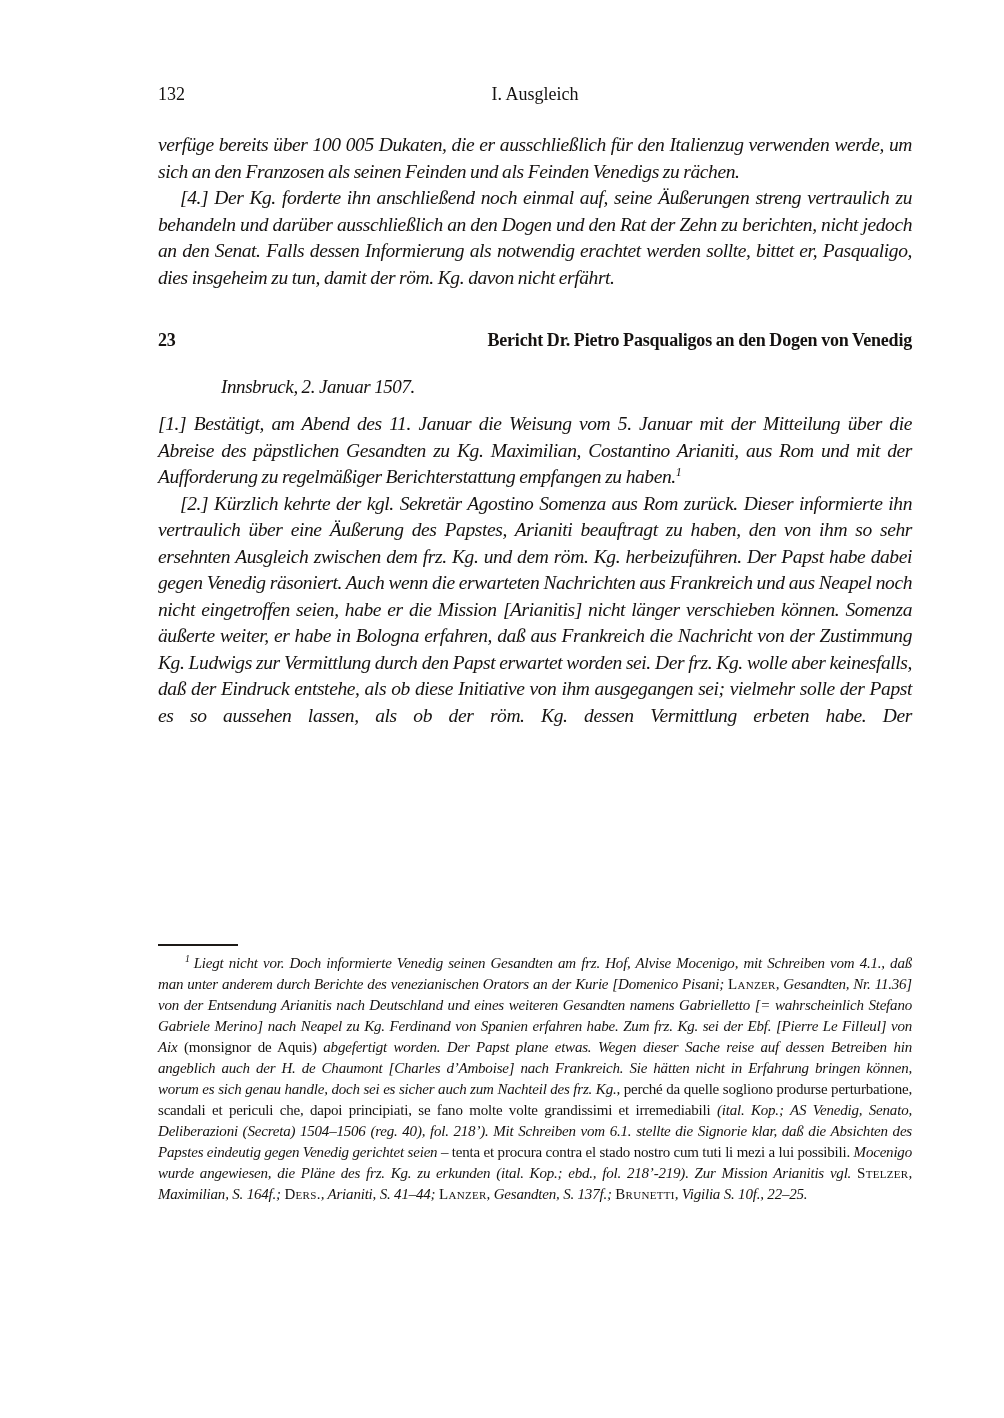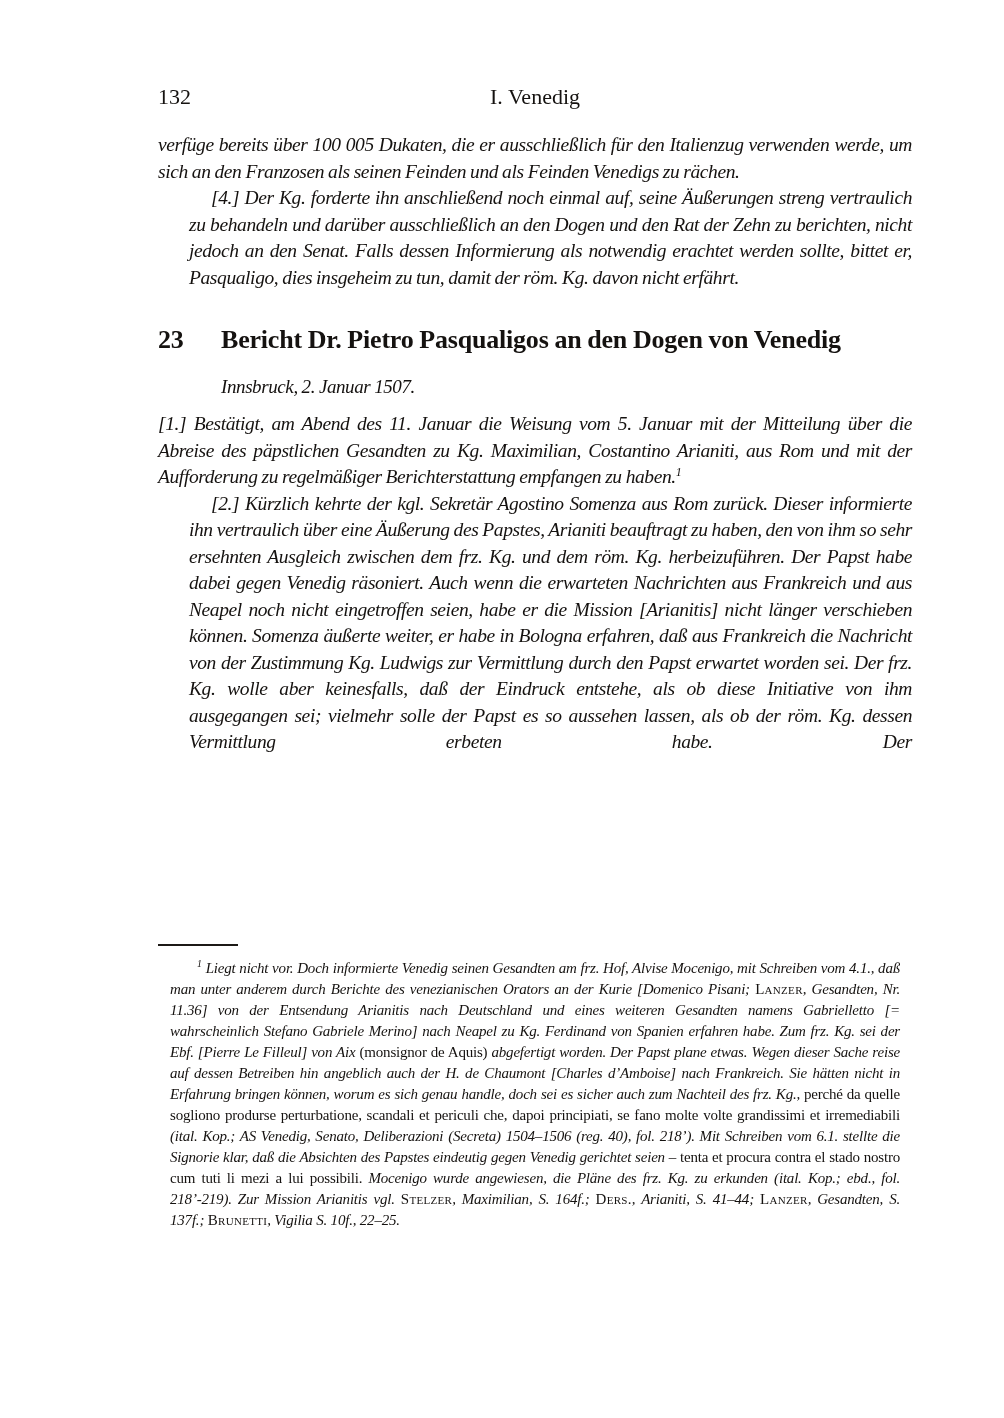--- a/index.html
+++ b/index.html
@@ -22,21 +22,21 @@
     position: absolute;
     left: 158px;
     top: 84px;
     width: 754px;
   }
   
   .running-header {
     position: relative;
     height: 26px;
     margin-bottom: 22px;
-    font-size: 22px;
+    font-size: 18px;
     font-style: normal;
   }
   .page-num {
     position: absolute;
     left: 0;
     top: 0;
   }
   .running-title {
     position: absolute;
     left: 0;
@@ -48,35 +48,35 @@
   .bodytext {
     font-style: italic;
     font-size: 19.5px;
     line-height: 26.5px;
     letter-spacing: -0.4px;
     word-spacing: -0.5px;
     text-align: justify;
     hyphens: none;
   }
   .bodytext p { margin: 0; }
-  p.para-indent { text-indent: 22px; margin-left: 31px; }
+  p.para-indent { text-indent: 22px; }
   p.last-justify { text-align-last: justify; }
 
   .section-heading {
     display: flex;
     margin: 36px 0 21px 0;
     font-style: normal;
     font-weight: bold;
-    font-size: 26px;
+    font-size: 18px;
     letter-spacing: -0.2px;
     line-height: 26px;
     text-align: left;
   }
   .sec-num { width: 63px; flex: 0 0 63px; }
-  .sec-title { flex: 1; }
+  .sec-title { flex: 1; text-align: right; }
 
   .regest {
     margin-left: 63px;
     margin-bottom: 9px;
   }
   .source-block {
     margin-left: 63px;
     font-size: 19px;
     line-height: 25px;
     margin-bottom: 12px;
@@ -96,21 +96,21 @@
     top: 944px;
     width: 754px;
   }
   .footnote-rule {
     width: 80px;
     height: 0;
     border-top: 2px solid #1c1916;
     margin-bottom: 7px;
   }
   .footnote {
-    margin: 12px;
+    margin: 0;
     font-size: 15px;
     line-height: 21px;
     letter-spacing: -0.2px;
     text-align: justify;
     text-indent: 27px;
     font-style: italic;
   }
   .fn-marker {
     font-size: 0.65em;
     vertical-align: super;
@@ -123,21 +123,21 @@
   .seg-sc { font-style: normal; font-variant: small-caps; letter-spacing: 0.3px; }
 </style>
 </head>
 <body>
 
 <div class="page">
   <div class="content">
 
     <div class="running-header">
       <span class="page-num">132</span>
-      <span class="running-title">I. Venedig</span>
+      <span class="running-title">I. Ausgleich</span>
     </div>
 
     <div class="bodytext">
       <p>verfüge bereits über 100 005 Dukaten, die er ausschließlich für den Italienzug verwenden werde, um sich an den Franzosen als seinen Feinden und als Feinden Venedigs zu rächen.</p>
       <p class="para-indent">[4.] Der Kg. forderte ihn anschließend noch einmal auf, seine Äußerungen streng vertraulich zu behandeln und darüber ausschließlich an den Dogen und den Rat der Zehn zu berichten, nicht jedoch an den Senat. Falls dessen Informierung als notwendig erachtet werden sollte, bittet er, Pasqualigo, dies insgeheim zu tun, damit der röm. Kg. davon nicht erfährt.</p>
 
       <div class="section-heading">
         <span class="sec-num">23</span>
         <span class="sec-title">Bericht Dr. Pietro Pasqualigos an den Dogen von Venedig</span>
       </div>

